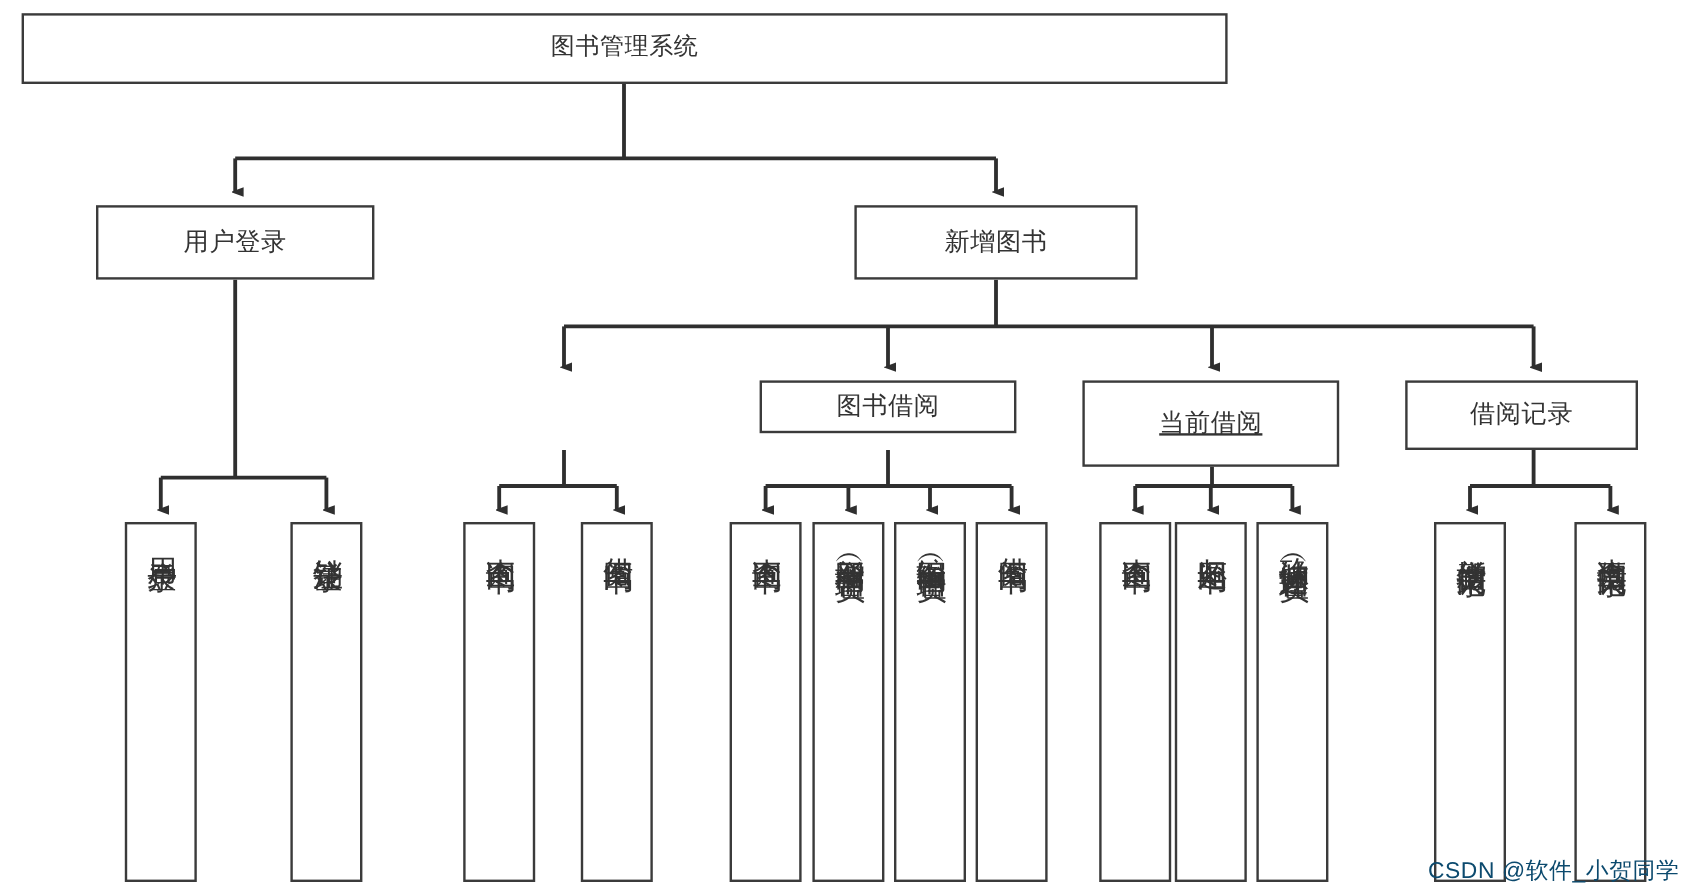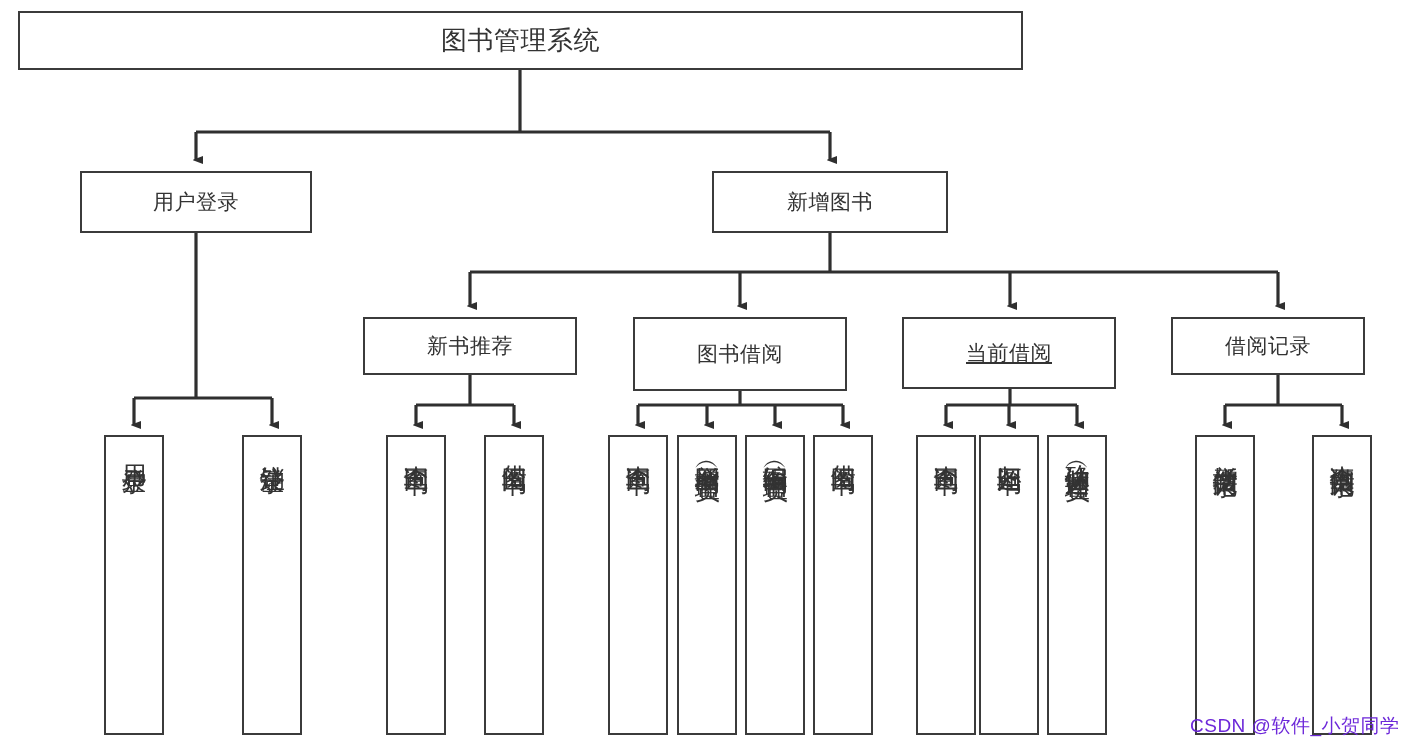--- a/index.html
+++ b/index.html
@@ -38,37 +38,38 @@
   .node .label {
     display: block;
     text-align: center;
     line-height: 1.18;
     letter-spacing: 0.5px;
   }
   .node.horiz .label {
     font-size: 21px;
   }
   .node.root .label {
-    font-size: 26px;
+    font-size: 20px;
+    font-family: Liberation Mono, monospace;
   }
   .node.vert {
     align-items: flex-start;
     padding-top: 8px;
   }
   .node.vert .label {
     writing-mode: vertical-rl;
     text-orientation: upright;
     font-size: 25px;
     line-height: 1.1;
     letter-spacing: 2px;
     white-space: nowrap;
   }
   .watermark {
     position: absolute;
-    color: #6d28d9;
+    color: #0c4a6e;
     font-size: 19px;
     letter-spacing: 0.5px;
     white-space: nowrap;
     z-index: 3;
     pointer-events: none;
   }
 </style>
 </head>
 <body>
 
@@ -128,24 +129,21 @@
     <span class="label">图书管理系统</span>
   </div>
 
   <div class="node horiz" style="left:80px; top:171px; width:232px; height:62px;">
     <span class="label">用户登录</span>
   </div>
   <div class="node horiz" style="left:712px; top:171px; width:236px; height:62px;">
     <span class="label">新增图书</span>
   </div>
 
-  <div class="node horiz" style="left:363px; top:317px; width:214px; height:58px;">
-    <span class="label">新书推荐</span>
-  </div>
-  <div class="node horiz" style="left:633px; top:317px; width:214px; height:74px;justify-content:center;">
+  <div class="node horiz" style="left:633px; top:317px; width:214px; height:44px;justify-content:center;">
     <span class="label">图书借阅</span>
   </div>
   <div class="node horiz" style="left:902px; top:317px; width:214px; height:72px;text-decoration:underline;">
     <span class="label">当前借阅</span>
   </div>
   <div class="node horiz" style="left:1171px; top:317px; width:194px; height:58px;">
     <span class="label">借阅记录</span>
   </div>
 
   <div class="node vert" style="left:104px; top:435px; width:60px; height:300px;">

